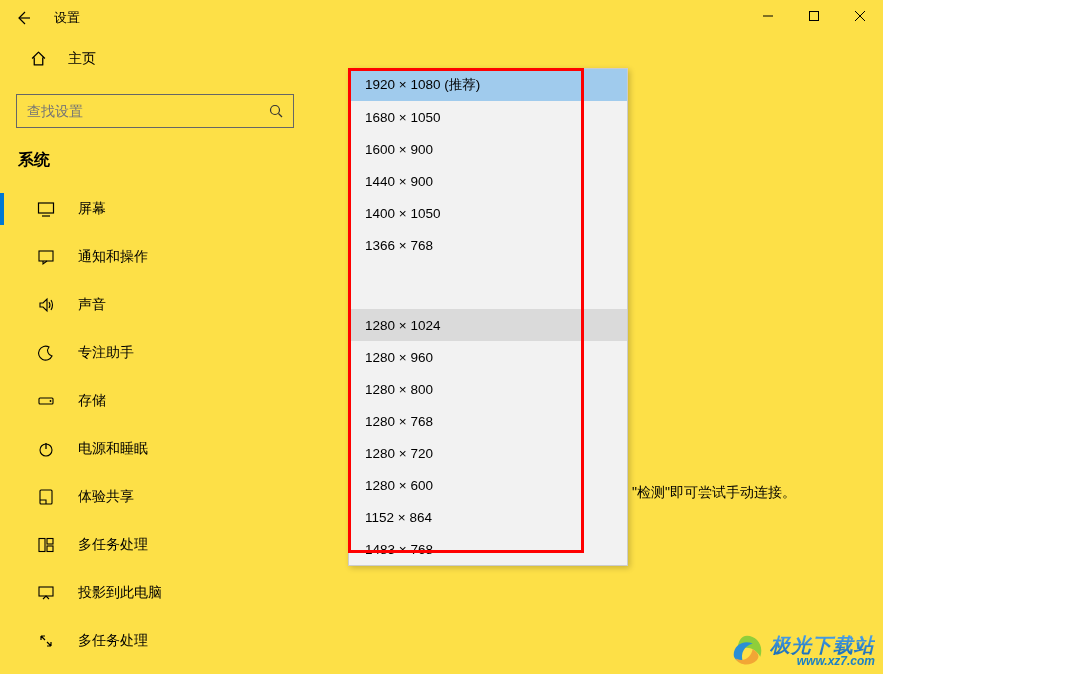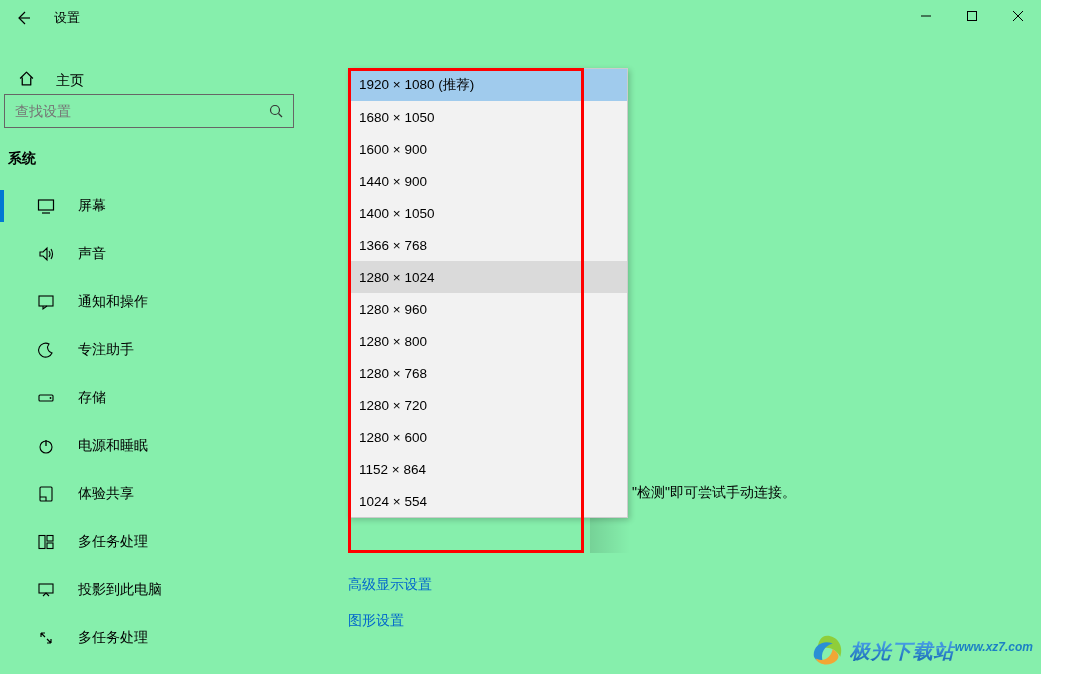--- a/index.html
+++ b/index.html
@@ -1,59 +1,59 @@
 <!DOCTYPE html>
 <html><head>
 <meta charset="utf-8">
 <style>
   * { box-sizing: border-box; margin: 0; padding: 0; }
   html, body { width: 1088px; height: 674px; font-family: "Microsoft YaHei", "Segoe UI", sans-serif; font-size: 14px; color: #000; background: #fff; overflow: hidden; }
-  .window { position: relative; width: 1041px; height: 674px; background: #86efac; }
+  .window { position: relative; width: 883px; height: 674px; background: #fde047; }
 
   
   .titlebar { position: absolute; top: 0; left: 0; right: 0; height: 36px; display: flex; align-items: center; }
   .back-btn { width: 46px; height: 36px; display: flex; align-items: center; justify-content: center; cursor: pointer; }
   .title-text { font-size: 13px; margin-left: 8px; }
   .win-controls { position: absolute; right: 0; top: 0; display: flex; }
   .win-btn { width: 46px; height: 32px; display: flex; align-items: center; justify-content: center; cursor: pointer; }
   .win-btn svg { stroke: #000; }
 
   
   .sidebar { position: absolute; left: 0; top: 50px; width: 310px; bottom: 0; }
-  .home-row { display: flex; align-items: flex-end; height: 40px; padding-left: 16px; cursor: pointer; }
+  .home-row { display: flex; align-items: flex-start; height: 40px; padding-left: 28px; cursor: pointer; }
   .home-row .icon { width: 20px; text-align: center; margin-right: 20px; font-size: 15px; }
-  .search-wrap { margin: 4px 16px 16px 4px; }
+  .search-wrap { margin: 4px 16px 16px 16px; }
   .search-box { position: relative; border: 1px solid #666; height: 34px; display: flex; align-items: center; }
   .search-input { flex: 1; border: none; outline: none; font-size: 14px; padding: 0 10px; font-family: inherit; background: transparent; }
   .search-icon { width: 34px; height: 32px; display: flex; align-items: center; justify-content: center; cursor: pointer; }
-  .section-head { font-weight: 700; font-size: 14px; padding: 6px 18px 14px 8px; }
+  .section-head { font-weight: 700; font-size: 16px; padding: 6px 18px 14px 18px; }
   .nav-item { display: flex; align-items: center; height: 48px; padding-left: 36px; cursor: pointer; position: relative; }
   .nav-item.active::before { content: ""; position: absolute; left: 0; top: 8px; bottom: 8px; width: 4px; background: #0078d4; }
   .nav-item .icon { width: 20px; height: 20px; margin-right: 22px; display: flex; align-items: center; justify-content: center; }
   .nav-item .label { font-size: 14px; }
 
   
   .content { position: absolute; left: 348px; top: 52px; right: 16px; bottom: 0; }
   .hint-text { position: absolute; left: 284px; top: 432px; font-size: 14px; }
   .link { color: #0066cc; font-size: 14px; cursor: pointer; display: block; margin-top: 18px; }
   .links { position: absolute; left: 0; top: 506px; }
 
   
   .dropdown { position: absolute; left: 348px; top: 68px; width: 280px; background: #f2f2f2; border: 1px solid #ccc; box-shadow: 2px 2px 6px rgba(0,0,0,0.2); z-index: 10; }
   .dropdown-frame { position: absolute; left: 348px; top: 68px; width: 236px; height: 485px; border: 3px solid #ff0000; z-index: 20; pointer-events: none; }
-  .opt { height: 32px; display: flex; align-items: center; padding-left: 10px; font-size: 13.5px; cursor: pointer; }
+  .opt { height: 32px; display: flex; align-items: center; padding-left: 16px; font-size: 13.5px; cursor: pointer; }
   .opt.selected { background: #a0cbed; }
-  .opt.hovered { background: #dadada; }
+  .opt.hovered { background: #dadada; margin-top: 48px; }
   .shadow-after { position:absolute; left:590px; top:68px; width:40px; height:485px; background:linear-gradient(to right, rgba(0,0,0,0.12), rgba(0,0,0,0)); z-index:5; pointer-events:none;}
   .vert-line { position:absolute; left:626px; top:286px; width:2px; height:228px; background:#e2e2e2; z-index:4;}
 
   
   .watermark { position: absolute; right: 8px; bottom: 4px; display: flex; align-items: center; gap: 4px; font-style: italic; pointer-events: none; }
   .wm-logo { width: 38px; height: 38px; }
-  .wm-text { display:flex; flex-direction:row; line-height:1; }
+  .wm-text { display:flex; flex-direction:column; line-height:1; }
   .wm-cn { font-size: 20px; font-weight:700; background: linear-gradient(#4aa0e8,#1c6fb8); -webkit-background-clip:text; background-clip:text; color:transparent; letter-spacing:1px;}
   .wm-url { font-size: 12px; color:#1c80c4; font-weight:700;text-align:right;}
 </style>
 </head>
 <body>
 
 <div class="window">
 
   <div class="titlebar">
     <div class="back-btn">
@@ -109,34 +109,34 @@
           <svg width="18" height="18" viewBox="0 0 18 18">
             <rect x="1.5" y="3" width="15" height="10" stroke="#000" stroke-width="1.2" fill="none"></rect>
             <path d="M5 16 H13" stroke="#000" stroke-width="1.2"></path>
           </svg>
         </span>
       <span class="label">屏幕</span>
     </div>
     <div class="nav-item">
       <span class="icon">
           <svg width="18" height="18" viewBox="0 0 18 18">
+            <rect x="2" y="3" width="14" height="10" stroke="#000" stroke-width="1.1" fill="none"></rect>
+            <path d="M6 13 L6 16 L10 13" stroke="#000" stroke-width="1.1" fill="none"></path>
+          </svg>
+        </span>
+      <span class="label">通知和操作</span>
+    </div>
+    <div class="nav-item">
+      <span class="icon">
+          <svg width="18" height="18" viewBox="0 0 18 18">
             <path d="M3 7 H6 L10 3 V15 L6 11 H3 Z" stroke="#000" stroke-width="1.1" fill="none"></path>
             <path d="M12 6 Q14 9 12 12 M14 4 Q17 9 14 14" stroke="#000" stroke-width="1.1" fill="none"></path>
           </svg>
         </span>
       <span class="label">声音</span>
-    </div>
-    <div class="nav-item">
-      <span class="icon">
-          <svg width="18" height="18" viewBox="0 0 18 18">
-            <rect x="2" y="3" width="14" height="10" stroke="#000" stroke-width="1.1" fill="none"></rect>
-            <path d="M6 13 L6 16 L10 13" stroke="#000" stroke-width="1.1" fill="none"></path>
-          </svg>
-        </span>
-      <span class="label">通知和操作</span>
     </div>
     <div class="nav-item">
       <span class="icon">
           <svg width="18" height="18" viewBox="0 0 18 18">
             <path d="M12 3 A7 7 0 1 0 15 12 A5.5 5.5 0 0 1 12 3 Z" stroke="#000" stroke-width="1.1" fill="none"></path>
           </svg>
         </span>
       <span class="label">专注助手</span>
     </div>
     <div class="nav-item">
@@ -190,24 +190,20 @@
           <svg width="18" height="18" viewBox="0 0 18 18">
             <path d="M4 4 L8 8 M4 4 L8 4 M4 4 L4 8 M14 14 L10 10 M14 14 L10 14 M14 14 L14 10" stroke="#000" stroke-width="1.2" fill="none"></path>
           </svg>
         </span>
       <span class="label">多任务处理</span>
     </div>
   </div>
 
   <div class="content">
     <span class="hint-text">"检测"即可尝试手动连接。</span>
-    <div class="links">
-      <span class="link">高级显示设置</span>
-      <span class="link">图形设置</span>
-    </div>
   </div>
 
   <div class="dropdown">
     <div class="opt selected">
         <span>1920 × 1080 (推荐)</span>
       </div>
     <div class="opt">
         <span>1680 × 1050</span>
       </div>
     <div class="opt">
@@ -237,21 +233,21 @@
     <div class="opt">
         <span>1280 × 720</span>
       </div>
     <div class="opt">
         <span>1280 × 600</span>
       </div>
     <div class="opt">
         <span>1152 × 864</span>
       </div>
     <div class="opt">
-        <span>1024 × 554</span>
+        <span>1483 × 768</span>
       </div>
   </div>
   <div class="shadow-after"></div>
   <div class="vert-line"></div>
   <div class="dropdown-frame"></div>
 
   <div class="watermark">
     <svg class="wm-logo" viewBox="0 0 40 40">
       <path d="M20 4 C30 4 38 14 34 26 C28 16 18 14 10 20 C10 10 14 4 20 4 Z" fill="#8fce3a"></path>
       <path d="M6 24 C6 14 16 8 26 12 C18 14 12 22 16 32 C10 32 6 28 6 24 Z" fill="#2a8fd4"></path>

